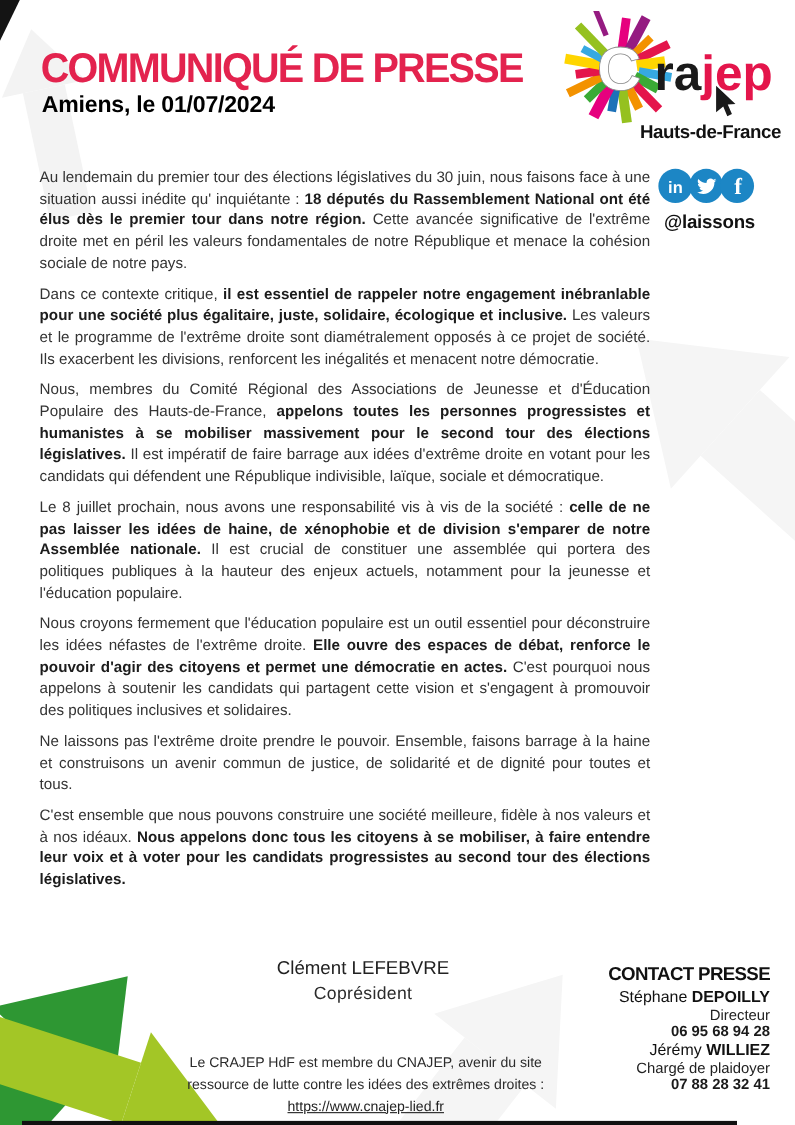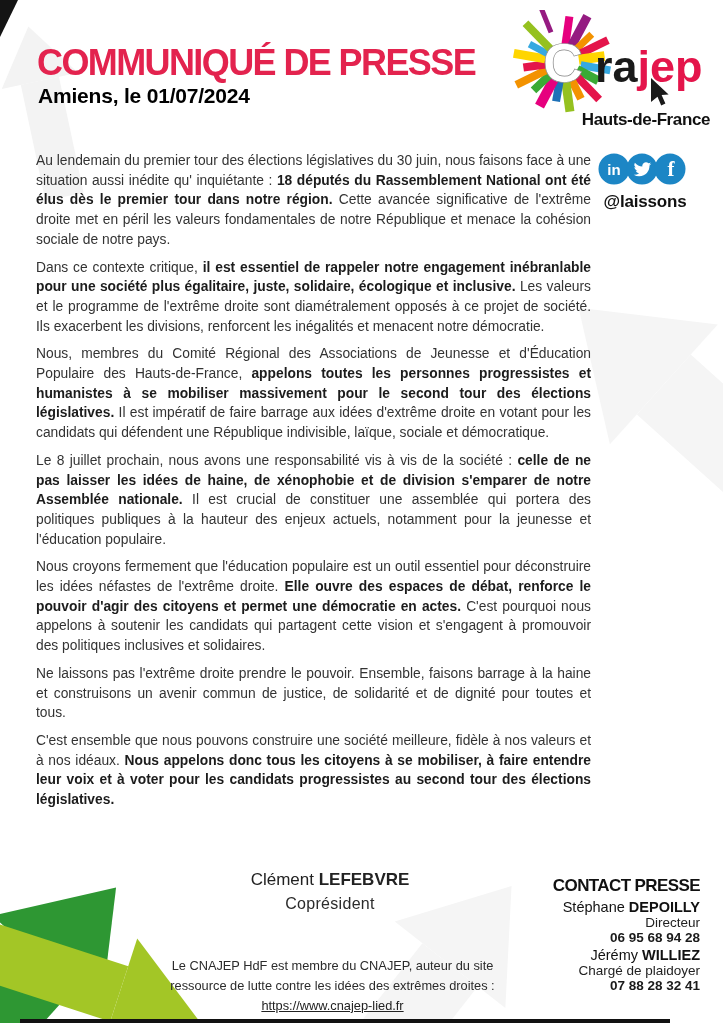--- a/index.html
+++ b/index.html
@@ -21,21 +21,21 @@
   .handle{left:570px;top:192px;width:150px;z-index:2;text-align:center;font-size:17px;
           font-weight:800;color:#111;letter-spacing:-0.2px;}
   
   .bodycol{left:36px;top:151px;width:555px;z-index:2;font-size:13.8px;line-height:19.7px;
            text-align:justify;color:#333;}
   .bodycol p{margin:0 0 8px 0;}
   .bodycol .b{font-weight:700;color:#1c1c1c;}
   
   .signature{left:205px;top:870px;width:250px;z-index:2;text-align:center;color:#222;}
   .sig-name{font-size:17px;}
-  .sig-name .b{font-weight:700;}
+  .sig-name .b{font-weight:400;}
   .sig-role{font-size:16px;margin-top:5px;letter-spacing:0.3px;color:#2b2b2b;}
   .contact{right:23px;top:876px;width:230px;z-index:2;text-align:right;color:#111;}
   .contact-heading{font-size:17px;font-weight:700;letter-spacing:-0.6px;margin-bottom:3px;}
   .c-name{font-size:14.5px;margin-top:2px;}
   .c-name .b{font-weight:800;}
   .c-role{font-size:13.5px;color:#222;}
   .c-phone{font-size:13.5px;font-weight:700;color:#1a1a1a;margin-bottom:2px;}
   .membre{left:160px;top:956px;width:345px;z-index:2;text-align:center;font-size:12.8px;
           line-height:1.55;color:#2b2b2b;}
   .membre a{color:#222;text-decoration:underline;}
@@ -138,18 +138,18 @@
       <div class="c-name"><span>Stéphane </span><span class="b">DEPOILLY</span></div>
       <div class="c-role">Directeur</div>
       <div class="c-phone">06 95 68 94 28</div>
       <div class="c-name"><span>Jérémy </span><span class="b">WILLIEZ</span></div>
       <div class="c-role">Chargé de plaidoyer</div>
       <div class="c-phone">07 88 28 32 41</div>
     </div>
 </div>
 
 <div class="abs membre">
-  <span>Le CNAJEP HdF est membre du CNAJEP, auteur du site</span><br>
+  <span>Le CRAJEP HdF est membre du CNAJEP, avenir du site</span><br>
   <span>ressource de lutte contre les idées des extrêmes droites :</span><br>
   <a href="#">https://www.cnajep-lied.fr</a>
 </div>
 
 <div class="abs bottom-bar"></div>
 
 </body></html>

